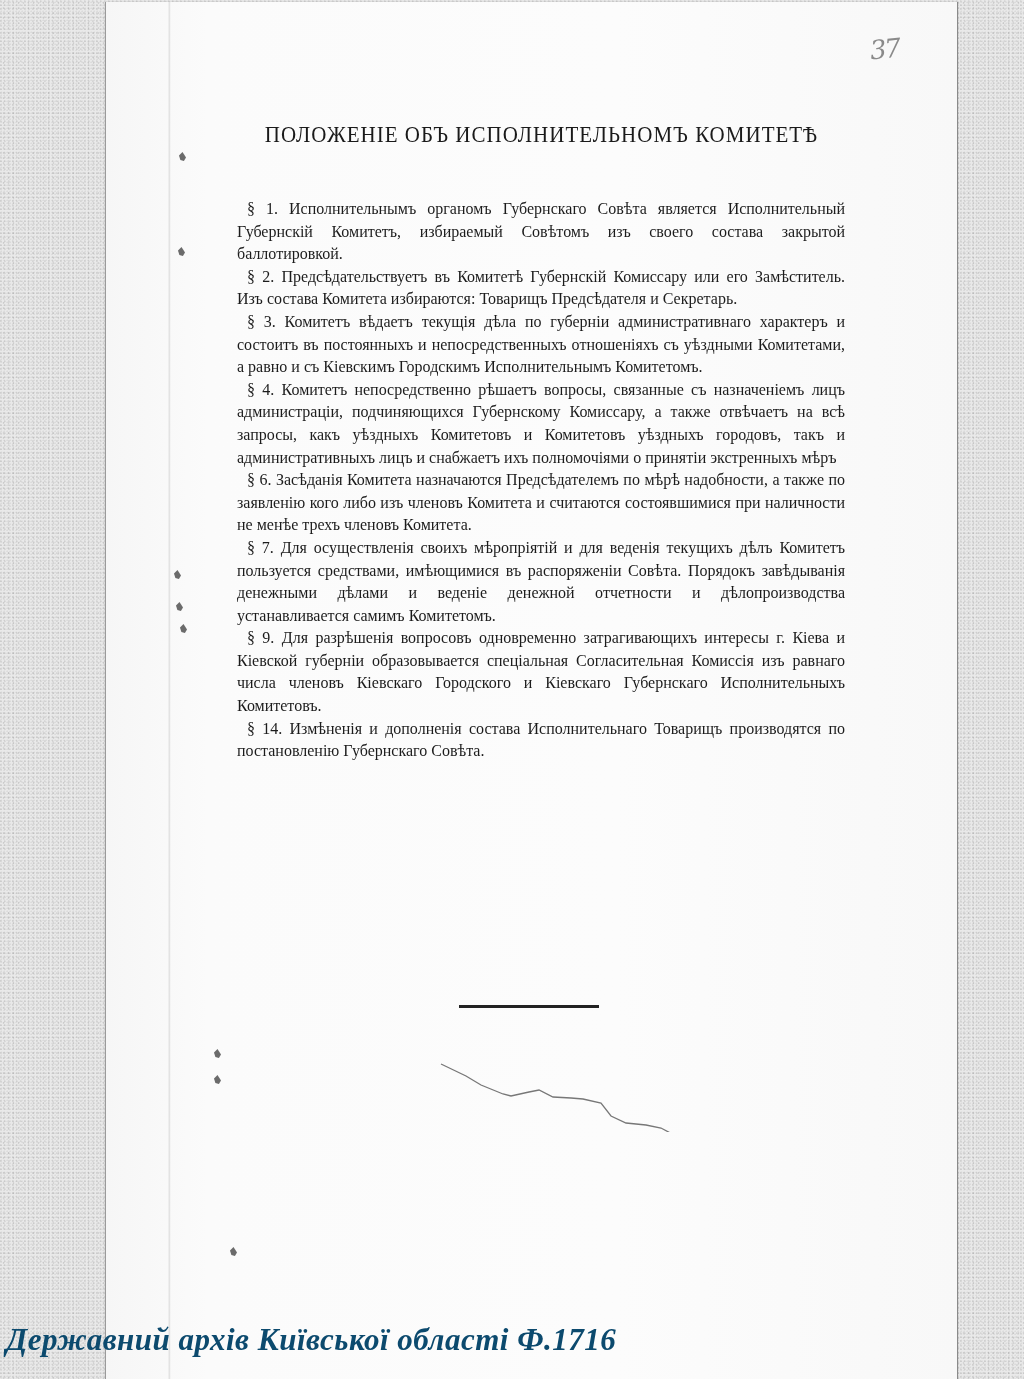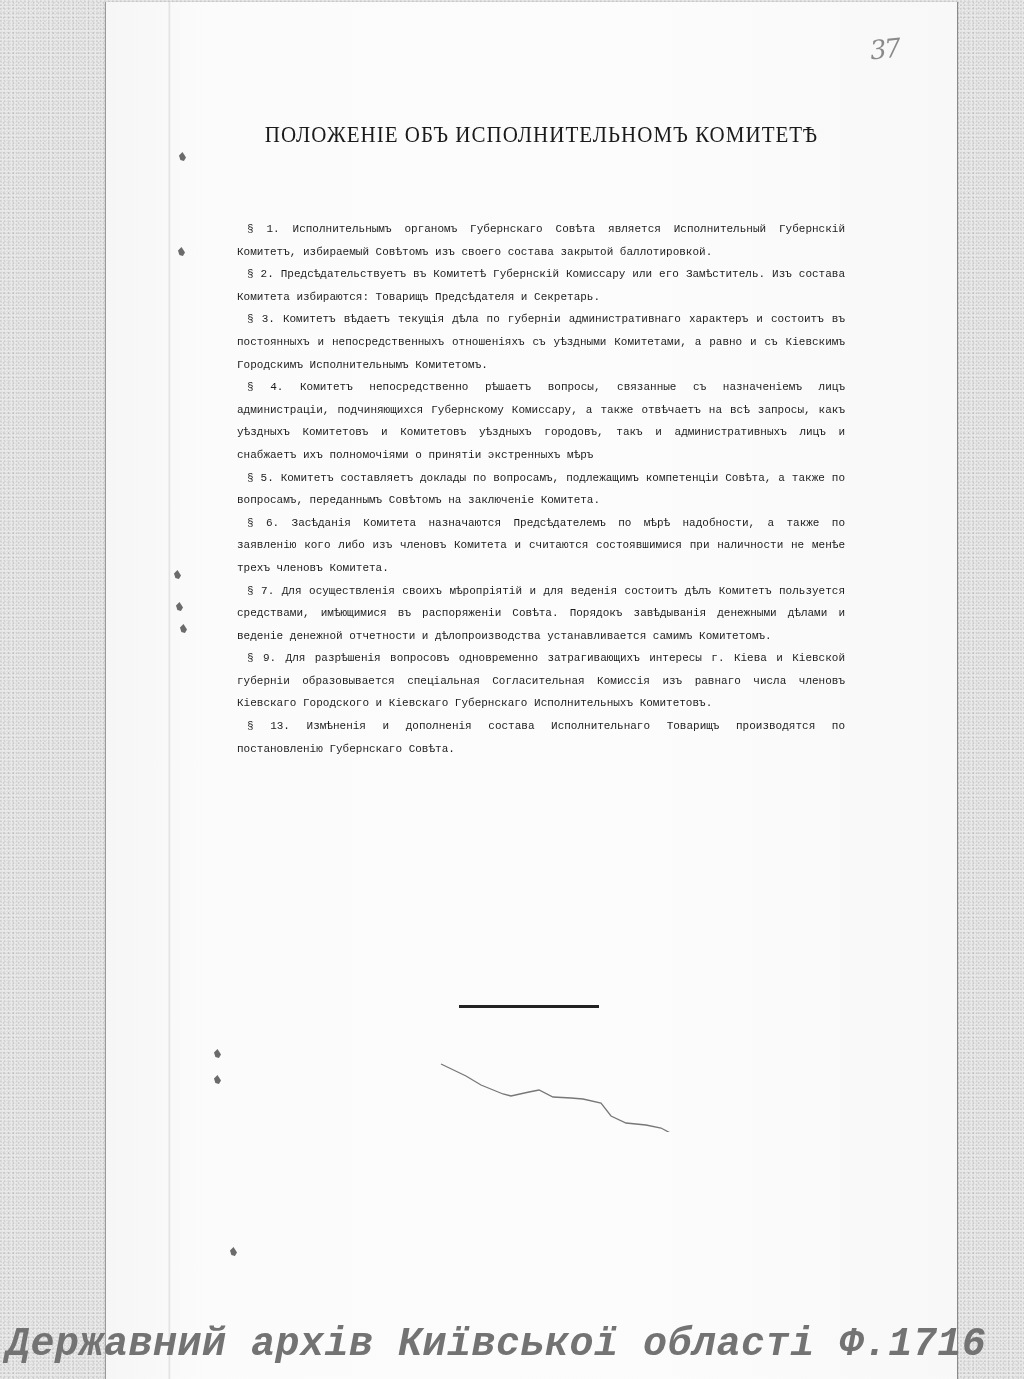--- a/index.html
+++ b/index.html
@@ -69,26 +69,25 @@
       font-size: 21px;
       letter-spacing: 1px;
       color: #1a1a1a;
       transform: scaleY(1.12);
     }
     .body-text {
       position: absolute;
       left: 131px;
       top: 196px;
       width: 608px;
-      font-family: Liberation Mono, monospace;
-      font-size: 11px;
+      font-family: Liberation Serif, serif;
+      font-size: 16px;
       line-height: 22.6px;
       color: #1c1c1c;
       text-align: justify;
-      margin-top: 20px;
     }
     .para {
       margin: 0;
       text-indent: 0;
     }
     .para .num {
       padding-left: 10px;
     }
     .rule {
       position: absolute;
@@ -100,25 +99,25 @@
     }
     .crack {
       position: absolute;
       left: 305px;
       top: 1050px;
     }
     .stamp {
       position: absolute;
       left: 6px;
       top: 1322px;
-      font-family: Liberation Mono, monospace;
+      font-family: Liberation Serif, serif;
       font-weight: bold;
       font-style: italic;
-      font-size: 40px;
-      color: #737373;
+      font-size: 31px;
+      color: #0c4a6e;
       letter-spacing: 0.5px;
       white-space: nowrap;
     }
   </style>
 </head>
 <body>
 
 <div class="page">
   <div class="fold-line"></div>
 
@@ -133,25 +132,24 @@
 
   <div class="folio">37</div>
 
   <div class="title">ПОЛОЖЕНІЕ ОБЪ ИСПОЛНИТЕЛЬНОМЪ КОМИТЕТѢ</div>
 
   <div class="body-text">
     <p class="para"><span class="num">§ 1.</span> <span>Исполнительнымъ органомъ Губернскаго Совѣта является Исполнительный Губернскій Комитетъ, избираемый Совѣтомъ изъ своего состава закрытой баллотировкой.</span></p>
     <p class="para"><span class="num">§ 2.</span> <span>Предсѣдательствуетъ въ Комитетѣ Губернскій Комиссару или его Замѣститель. Изъ состава Комитета избираются: Товарищъ Предсѣдателя и Секретарь.</span></p>
     <p class="para"><span class="num">§ 3.</span> <span>Комитетъ вѣдаетъ текущія дѣла по губерніи административнаго характеръ и состоитъ въ постоянныхъ и непосредственныхъ отношеніяхъ съ уѣздными Комитетами, а равно и съ Кіевскимъ Городскимъ Исполнительнымъ Комитетомъ.</span></p>
     <p class="para"><span class="num">§ 4.</span> <span>Комитетъ непосредственно рѣшаетъ вопросы, связанные съ назначеніемъ лицъ администраціи, подчиняющихся Губернскому Комиссару, а также отвѣчаетъ на всѣ запросы, какъ уѣздныхъ Комитетовъ и Комитетовъ уѣздныхъ городовъ, такъ и административныхъ лицъ и снабжаетъ ихъ полномочіями о принятіи экстренныхъ мѣръ</span></p>
-    <p class="para"><span class="num">§ 5.</span> <span>Комитетъ составляетъ доклады по вопросамъ, подлежащимъ компетенціи Совѣта, а также по вопросамъ, переданнымъ Совѣтомъ на заключеніе Комитета.</span></p>
     <p class="para"><span class="num">§ 6.</span> <span>Засѣданія Комитета назначаются Предсѣдателемъ по мѣрѣ надобности, а также по заявленію кого либо изъ членовъ Комитета и считаются состоявшимися при наличности не менѣе трехъ членовъ Комитета.</span></p>
-    <p class="para"><span class="num">§ 7.</span> <span>Для осуществленія своихъ мѣропріятій и для веденія состоитъ дѣлъ Комитетъ пользуется средствами, имѣющимися въ распоряженіи Совѣта. Порядокъ завѣдыванія денежными дѣлами и веденіе денежной отчетности и дѣлопроизводства устанавливается самимъ Комитетомъ.</span></p>
+    <p class="para"><span class="num">§ 7.</span> <span>Для осуществленія своихъ мѣропріятій и для веденія текущихъ дѣлъ Комитетъ пользуется средствами, имѣющимися въ распоряженіи Совѣта. Порядокъ завѣдыванія денежными дѣлами и веденіе денежной отчетности и дѣлопроизводства устанавливается самимъ Комитетомъ.</span></p>
     <p class="para"><span class="num">§ 9.</span> <span>Для разрѣшенія вопросовъ одновременно затрагивающихъ интересы г. Кіева и Кіевской губерніи образовывается спеціальная Согласительная Комиссія изъ равнаго числа членовъ Кіевскаго Городского и Кіевскаго Губернскаго Исполнительныхъ Комитетовъ.</span></p>
-    <p class="para"><span class="num">§ 13.</span> <span>Измѣненія и дополненія состава Исполнительнаго Товарищъ производятся по постановленію Губернскаго Совѣта.</span></p>
+    <p class="para"><span class="num">§ 14.</span> <span>Измѣненія и дополненія состава Исполнительнаго Товарищъ производятся по постановленію Губернскаго Совѣта.</span></p>
   </div>
 
   <div class="rule"></div>
 
   <svg class="crack" width="300" height="80" viewBox="0 0 300 80">
     <path d="M30 12 L55 24 L70 33 L92 42 L100 44 L118 40 L128 38 L142 45 L160 46 L172 47 L190 51 L200 64 L215 71 L235 73 L250 76 L265 84" fill="none" stroke="#777" stroke-width="1.3"></path>
   </svg>
 </div>
 
 <div class="stamp">Державний архів Київської області Ф.1716</div>

